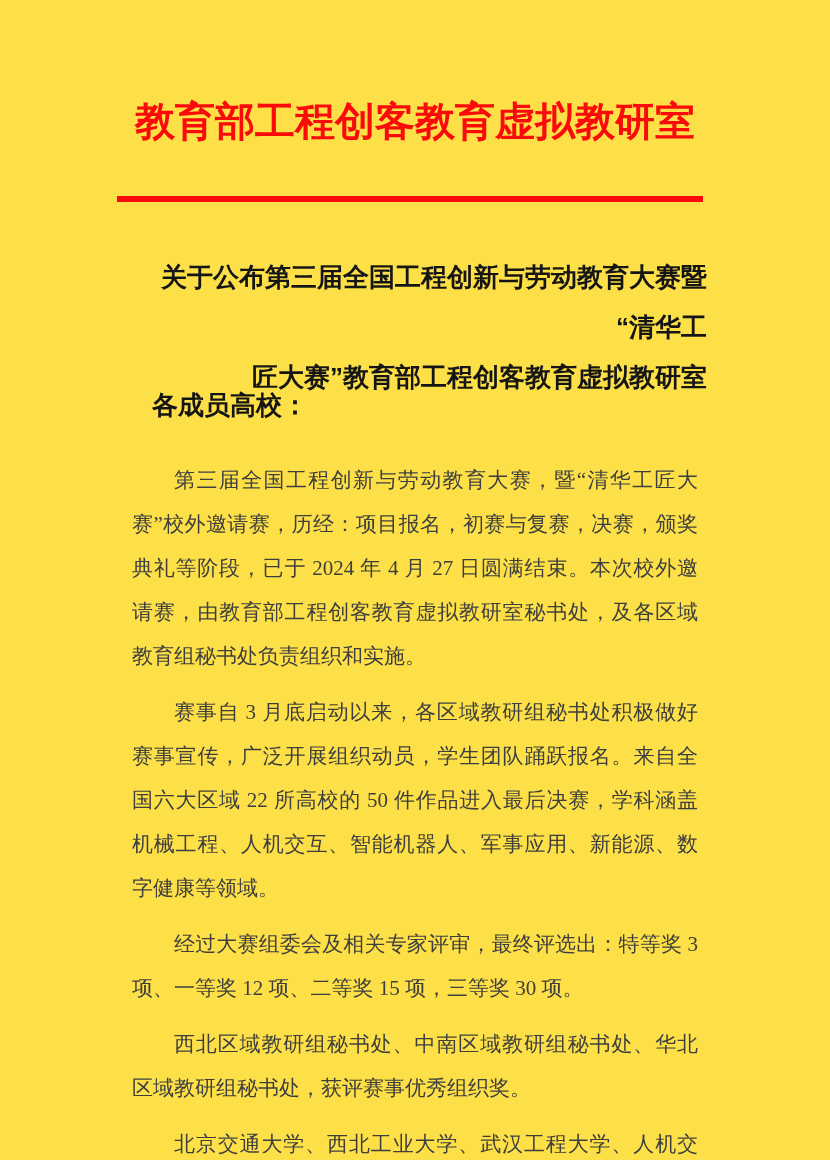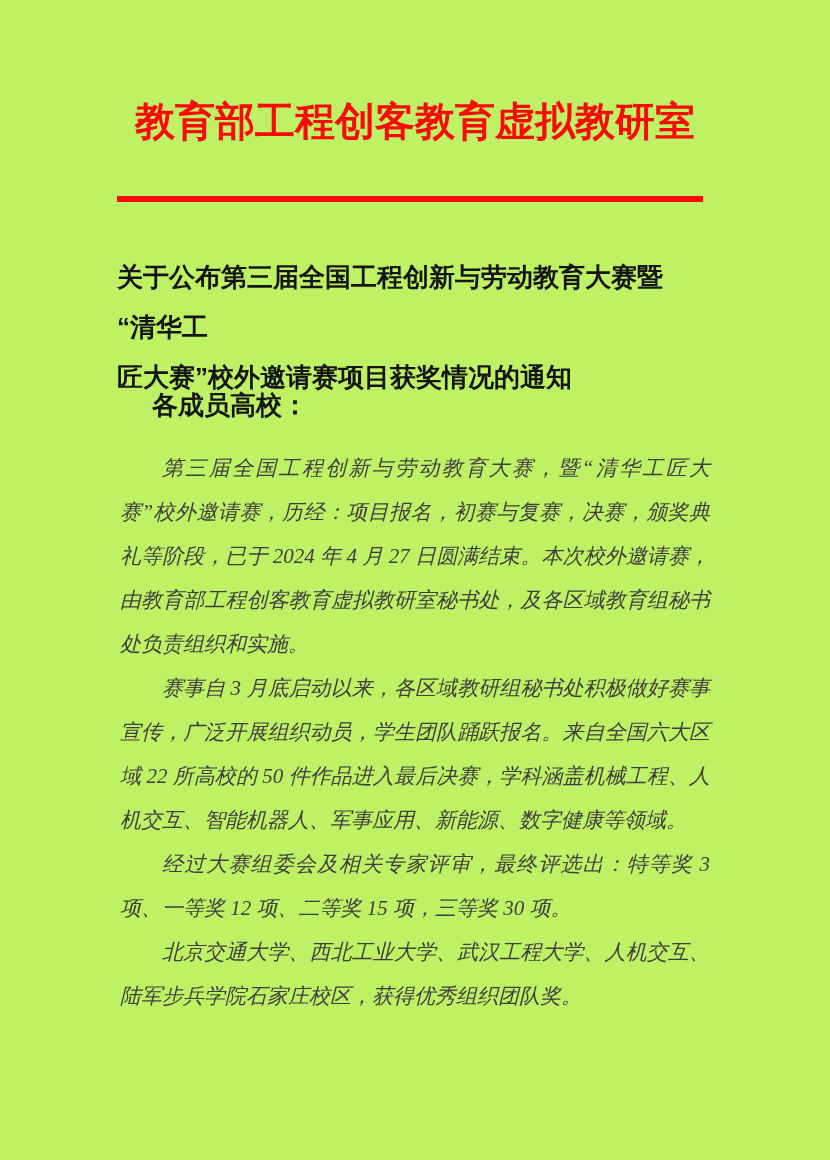--- a/index.html
+++ b/index.html
@@ -6,21 +6,21 @@
     --red:#fa0a0a;
     --heading:#151515;
     --body:#3e3e3e;
   }
   *{margin:0;padding:0;box-sizing:border-box;}
   html,body{background:#ffffff;}
   .page{
     position:relative;
     width:830px;
     height:1160px;
-    background:#bef264;
+    background:#fde047;
     overflow:hidden;
     font-family:"Liberation Serif", serif;
   }
   .letterhead{
     position:absolute;
     top:92px;
     left:120px;
     width:590px;
     text-align:center;
     color:var(--red);
@@ -38,21 +38,21 @@
     width:586px;
     height:3px;
     border-top:4px solid var(--red);
     border-bottom:2px solid var(--red);
   }
   .notice-title{
     position:absolute;
     top:252px;
     left:117px;
     width:590px;
-    text-align:left;
+    text-align:right;
     color:var(--heading);
     font-family:"Liberation Sans", sans-serif;
     font-weight:bold;
     font-size:26px;
     line-height:50px;
   }
   .salutation{
     position:absolute;
     top:390px;
     left:120px;
@@ -71,40 +71,40 @@
     width:590px;
     color:var(--body);
     font-size:21px;
     line-height:44px;
     text-align:justify;
     text-align-last:left;
     text-justify:inter-ideograph;
   }
   .body-text p{
     text-indent:2em;
-    margin:0;
-    font-style:italic;
+    margin:12px;
   }
 </style>
 </head>
 <body>
 
 <div class="page">
 
   <div class="letterhead">教育部工程创客教育虚拟教研室</div>
 
   <div class="double-rule"></div>
 
   <div class="notice-title">
     <div>关于公布第三届全国工程创新与劳动教育大赛暨 “清华工</div>
-    <div>匠大赛”校外邀请赛项目获奖情况的通知</div>
+    <div>匠大赛”教育部工程创客教育虚拟教研室</div>
   </div>
 
   <div class="salutation">各成员高校：</div>
 
   <div class="body-text">
     <p>第三届全国工程创新与劳动教育大赛，暨“清华工匠大赛”校外邀请赛，历经：项目报名，初赛与复赛，决赛，颁奖典礼等阶段，已于 2024 年 4 月 27 日圆满结束。本次校外邀请赛，由教育部工程创客教育虚拟教研室秘书处，及各区域教育组秘书处负责组织和实施。</p>
     <p>赛事自 3 月底启动以来，各区域教研组秘书处积极做好赛事宣传，广泛开展组织动员，学生团队踊跃报名。来自全国六大区域 22 所高校的 50 件作品进入最后决赛，学科涵盖机械工程、人机交互、智能机器人、军事应用、新能源、数字健康等领域。</p>
     <p>经过大赛组委会及相关专家评审，最终评选出：特等奖 3 项、一等奖 12 项、二等奖 15 项，三等奖 30 项。</p>
+    <p>西北区域教研组秘书处、中南区域教研组秘书处、华北区域教研组秘书处，获评赛事优秀组织奖。</p>
     <p>北京交通大学、西北工业大学、武汉工程大学、人机交互、陆军步兵学院石家庄校区，获得优秀组织团队奖。</p>
   </div>
 
 </div>
 
 </body></html>

